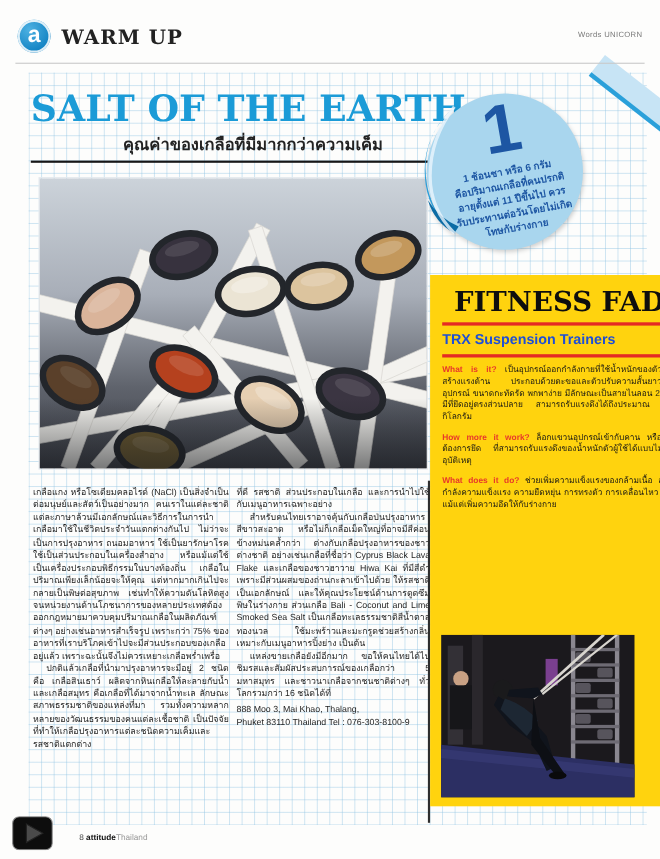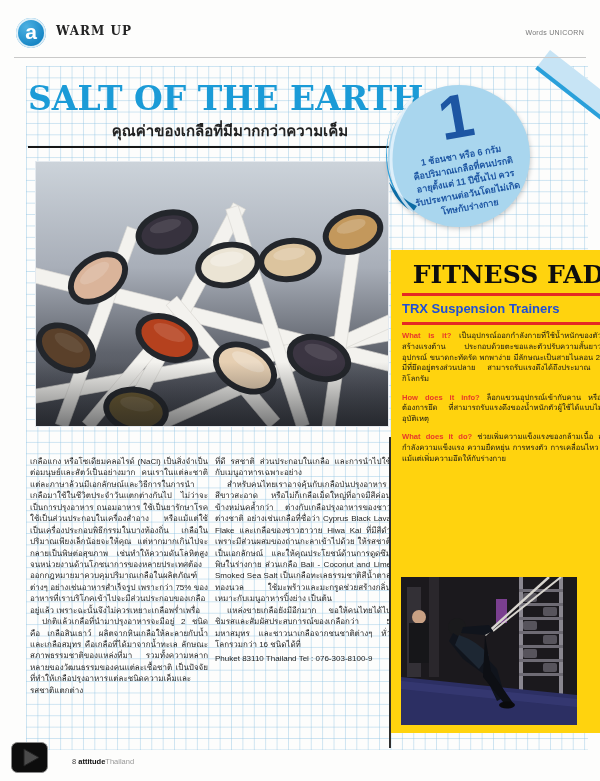--- a/index.html
+++ b/index.html
@@ -10,36 +10,36 @@
           linear-gradient(to right, rgba(146,197,228,.45) 1px, transparent 1px),
           linear-gradient(to bottom, rgba(146,197,228,.45) 1px, transparent 1px);
         background-size:11.4px 11.4px;}
   
   .hdr{position:absolute;left:14px;top:16px;right:14px;height:38px;}
   .logo{position:absolute;left:2px;top:2px;width:30px;height:30px;border-radius:50%;
         background:radial-gradient(circle at 35% 30%,#4db1e2,#1484c4 70%);
         color:#fff;font-weight:bold;font-size:21px;line-height:28px;text-align:center;
         box-shadow:inset 0 0 0 2px rgba(255,255,255,.85);}
   .section-name{position:absolute;left:42px;top:8px;font-family:"DejaVu Serif","Liberation Serif",serif;
-        font-weight:bold;font-size:12px;letter-spacing:1px;color:#222;}
+        font-weight:bold;font-size:18px;letter-spacing:1px;color:#222;}
   .credit{position:absolute;right:2px;top:13px;font-size:7px;color:#777;letter-spacing:.3px;}
   .hdr-rule{position:absolute;left:14px;top:57px;right:14px;height:1px;background:#c9c9c9;}
   
   .ribbon{position:absolute;left:550px;top:50px;width:95px;height:20px;background:#c7e4f5;
         border-bottom:4px solid #2aa0da;transform:rotate(38deg);transform-origin:0 0;}
   
   .headline{position:absolute;left:28px;top:82px;width:364px;text-align:center;}
   .headline h1{margin:0;font-family:"DejaVu Serif","Liberation Serif",serif;font-weight:900;
         font-size:33px;line-height:1.0;color:#1b9bd7;letter-spacing:0px;white-space:nowrap;}
   .subtitle{font-size:15px;font-weight:bold;color:#222;margin-top:4px;margin-left:40px;}
   .title-rule{position:absolute;left:28px;top:146px;width:364px;height:2px;background:#161616;}
   
   .photo{position:absolute;left:36px;top:162px;width:352px;height:264px;box-shadow:0 0 0 1px #e4e9ee;}
   
-  .col{position:absolute;top:456px;overflow:hidden;}
+  .col{position:absolute;top:442px;overflow:hidden;}
   .col1{left:30px;width:178px;height:314px;}
   .col2{left:215px;width:176px;height:316px;}
   .col p{margin:0;font-size:8px;line-height:1.43;text-align:justify;color:#1d1d1d;}
   .col p.indent{text-indent:12px;}
   .venue{margin-top:3px;}
   .venue .vname{font-weight:bold;font-size:8.3px;}
   .col-rule{position:absolute;left:389px;top:437px;width:2px;height:311px;background:#2e2e2e;}
   
   .sticker{position:absolute;left:379px;top:64px;width:152px;height:176px;filter:drop-shadow(1px 2px 2px rgba(0,0,0,.18));}
   
@@ -163,20 +163,21 @@
 
   <div class="col col1">
     <p>เกลือแกง หรือโซเดียมคลอไรด์ (NaCl) เป็นสิ่งจำเป็นต่อมนุษย์และสัตว์เป็นอย่างมาก คนเราในแต่ละชาติแต่ละภาษาล้วนมีเอกลักษณ์และวิธีการในการนำเกลือมาใช้ในชีวิตประจำวันแตกต่างกันไป ไม่ว่าจะเป็นการปรุงอาหาร ถนอมอาหาร ใช้เป็นยารักษาโรค ใช้เป็นส่วนประกอบในเครื่องสำอาง หรือแม้แต่ใช้เป็นเครื่องประกอบพิธีกรรมในบางท้องถิ่น เกลือในปริมาณเพียงเล็กน้อยจะให้คุณ แต่หากมากเกินไปจะกลายเป็นพิษต่อสุขภาพ เช่นทำให้ความดันโลหิตสูง จนหน่วยงานด้านโภชนาการของหลายประเทศต้องออกกฎหมายมาควบคุมปริมาณเกลือในผลิตภัณฑ์ต่างๆ อย่างเช่นอาหารสำเร็จรูป เพราะกว่า 75% ของอาหารที่เราบริโภคเข้าไปจะมีส่วนประกอบของเกลืออยู่แล้ว เพราะฉะนั้นจึงไม่ควรเหยาะเกลือพร่ำเพรื่อ</p>
     <p class="indent">ปกติแล้วเกลือที่นำมาปรุงอาหารจะมีอยู่ 2 ชนิดคือ เกลือสินเธาว์ ผลิตจากหินเกลือให้ละลายกับน้ำ และเกลือสมุทร คือเกลือที่ได้มาจากน้ำทะเล ลักษณะสภาพธรรมชาติของแหล่งที่มา รวมทั้งความหลากหลายของวัฒนธรรมของคนแต่ละเชื้อชาติ เป็นปัจจัยที่ทำให้เกลือปรุงอาหารแต่ละชนิดความเค็มและรสชาติแตกต่าง</p>
   </div>
   <div class="col col2">
     <p>ที่ดี รสชาติ ส่วนประกอบในเกลือ และการนำไปใช้กับเมนูอาหารเฉพาะอย่าง</p>
     <p class="indent">สำหรับคนไทยเราอาจคุ้นกับเกลือป่นปรุงอาหารสีขาวสะอาด หรือไม่ก็เกลือเม็ดใหญ่ที่อาจมีสีค่อนข้างหม่นคล้ำกว่า ต่างกับเกลือปรุงอาหารของชาวต่างชาติ อย่างเช่นเกลือที่ชื่อว่า Cyprus Black Lava Flake และเกลือของชาวฮาวาย Hiwa Kai ที่มีสีดำ เพราะมีส่วนผสมของถ่านกะลาเข้าไปด้วย ให้รสชาติเป็นเอกลักษณ์ และให้คุณประโยชน์ด้านการดูดซึมพิษในร่างกาย ส่วนเกลือ Bali - Coconut and Lime Smoked Sea Salt เป็นเกลือทะเลธรรมชาติสีน้ำตาลทองนวล ใช้มะพร้าวและมะกรูดช่วยสร้างกลิ่น เหมาะกับเมนูอาหารปิ้งย่าง เป็นต้น</p>
     <p class="indent">แหล่งขายเกลือยังมีอีกมาก ขอให้คนไทยได้ไปชิมรสและสัมผัสประสบการณ์ของเกลือกว่า 5 มหาสมุทร และชาวนาเกลือจากชนชาติต่างๆ ทั่วโลกรวมกว่า 16 ชนิดได้ที่</p>
     <div class="venue">
+      <p>888 Moo 3, Mai Khao, Thalang,</p>
       <p>Phuket 83110 Thailand  Tel : 076-303-8100-9</p>
     </div>
   </div>
   <div class="col-rule"></div>
 
   <div class="sticker">
     <svg width="152" height="176" viewBox="0 0 152 176">
       <circle cx="80" cy="92" r="71" fill="#a9d6ee"></circle>
       <path d="M34,33 Q2,62 8,104 Q12,130 34,148 Q6,122 8,84 Q10,54 34,33 Z" fill="#2f9fd9"></path>
       <path d="M34,148 Q16,138 10,118 Q20,134 38,142 Z" fill="#0c6ca5"></path>
@@ -192,21 +193,21 @@
     </svg>
   </div>
 
   <div class="fad">
     <div class="fad-title">FITNESS FAD</div>
     <div class="fad-rule"></div>
     <div class="fad-sub">TRX Suspension Trainers</div>
     <div class="fad-rule"></div>
 
     <p class="qa"><span class="q">What is it?</span><span> เป็นอุปกรณ์ออกกำลังกายที่ใช้น้ำหนักของตัวผู้ใช้สร้างแรงต้าน ประกอบด้วยตะขอและตัวปรับความสั้นยาวของอุปกรณ์ ขนาดกะทัดรัด พกพาง่าย มีลักษณะเป็นสายไนลอน 2 เส้น มีที่ยึดอยู่ตรงส่วนปลาย สามารถรับแรงดึงได้ถึงประมาณ 450 กิโลกรัม</span></p>
-    <p class="qa"><span class="q">How does it info?</span><span> ล็อกแขวนอุปกรณ์เข้ากับคาน หรือสิ่งที่ต้องการยึด ที่สามารถรับแรงดึงของน้ำหนักตัวผู้ใช้ได้แบบไม่เกิดอุบัติเหตุ</span></p>
+    <p class="qa"><span class="q">How more it work?</span><span> ล็อกแขวนอุปกรณ์เข้ากับคาน หรือสิ่งที่ต้องการยึด ที่สามารถรับแรงดึงของน้ำหนักตัวผู้ใช้ได้แบบไม่เกิดอุบัติเหตุ</span></p>
     <p class="qa"><span class="q">What does it do?</span><span> ช่วยเพิ่มความแข็งแรงของกล้ามเนื้อ สร้างกำลังความแข็งแรง ความยืดหยุ่น การทรงตัว การเคลื่อนไหว หรือแม้แต่เพิ่มความอึดให้กับร่างกาย</span></p>
 
     <div class="fad-photo">
       <svg width="176" height="148" viewBox="0 0 176 148" preserveAspectRatio="none">
         <rect width="176" height="148" fill="#1b191d"></rect>
         <rect x="6" y="10" width="14" height="90" fill="#333036"></rect>
         <rect x="28" y="0" width="10" height="100" fill="#2a272c"></rect>
         <g fill="#8a8790">
           <rect x="118" y="0" width="4" height="120"></rect>
             <rect x="158" y="0" width="4" height="125"></rect>

